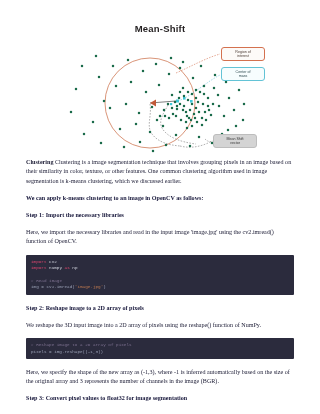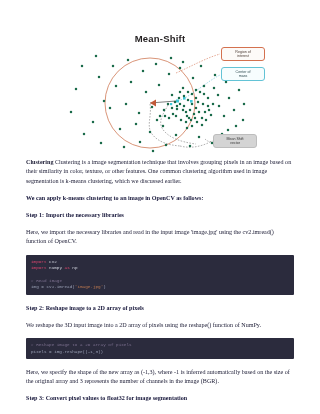--- a/index.html
+++ b/index.html
@@ -24,21 +24,21 @@
 
   
   .figure {
     position: relative;
     width: 320px;
     height: 158px;
     background: #ffffff;
   }
   .fig-title {
     position: absolute;
-    top: 33px;
+    top: 23px;
     left: 0;
     width: 320px;
     text-align: center;
     font-family: "Liberation Sans", sans-serif;
     font-weight: bold;
     font-size: 9.5px;
     letter-spacing: 0.2px;
     color: #231f20;
   }
   .plot {

